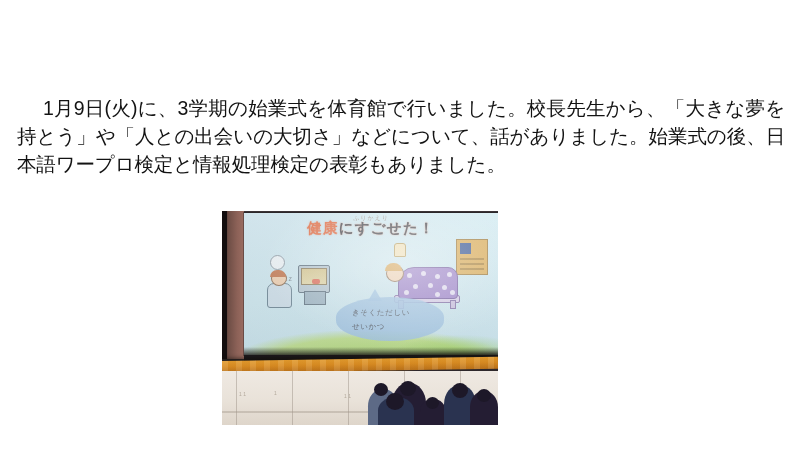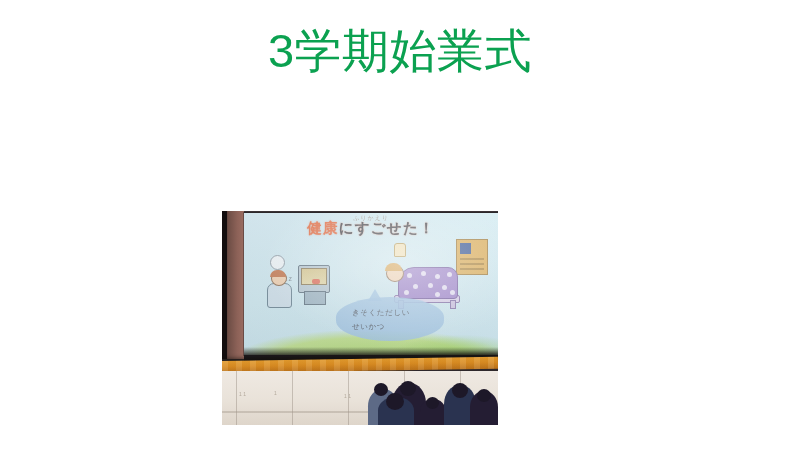--- a/index.html
+++ b/index.html
@@ -336,22 +336,24 @@
     position: absolute;
     border-radius: 50%;
     background: #1d1828;
   }
 </style>
 </head>
 <body>
 
 <div class="slide">
 
-  <div class="title">3学期始業式</div>
-
+
+  <div class="body-text">
+    <span class="indent"></span><span>1月9日(火)に、3学期の始業式を体育館で行いました。校長先生から、「大きな夢を持とう」や「人との出会いの大切さ」などについて、話がありました。始業式の後、日本語ワープロ検定と情報処理検定の表彰もありました。</span>
+  </div>
 
   <div class="photo">
     <div class="hall-dark"></div>
 
     <div class="curtain-left"></div>
     <div class="curtain-edge"></div>
 
     <div class="screen">
 
       <div class="ground"></div>

